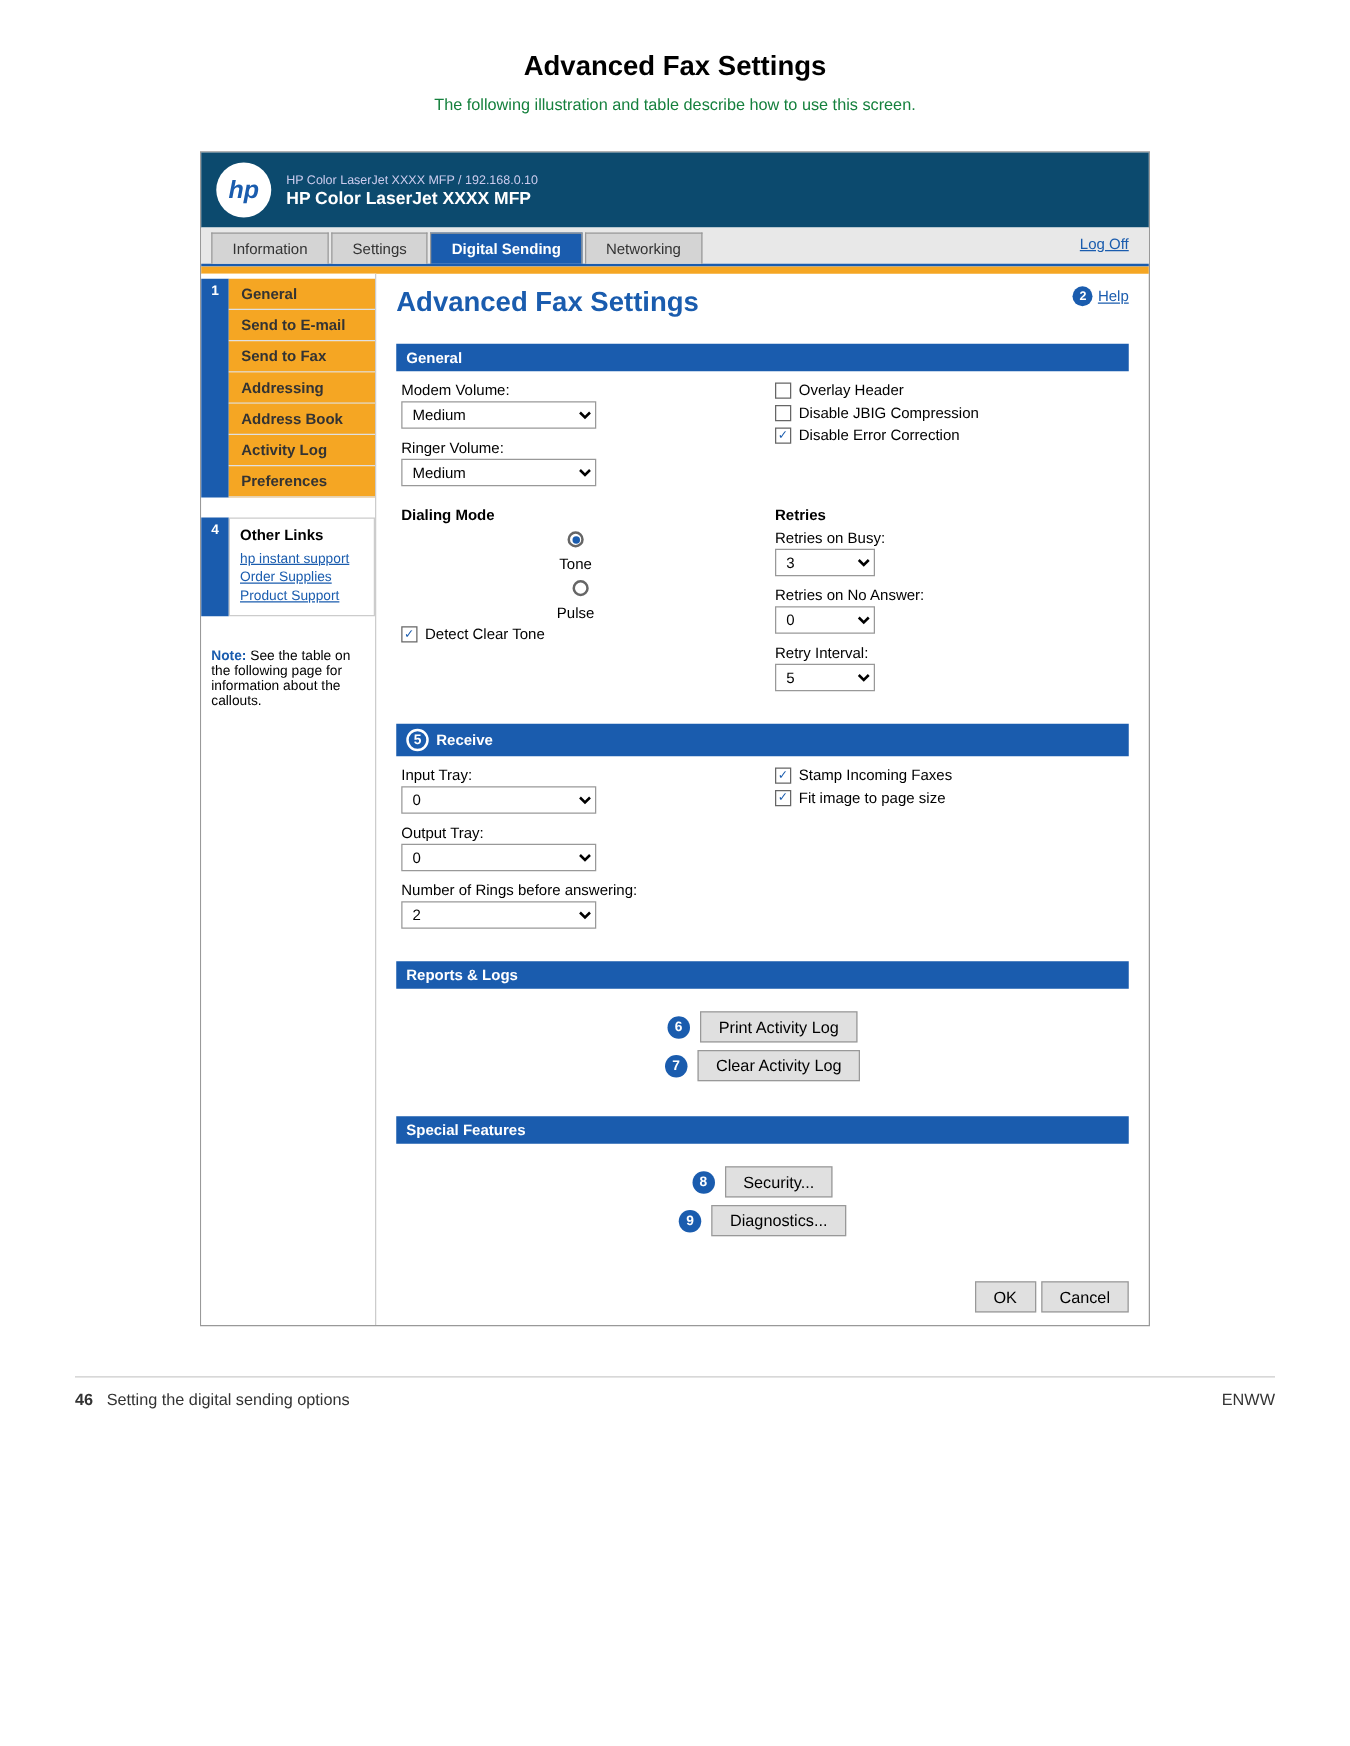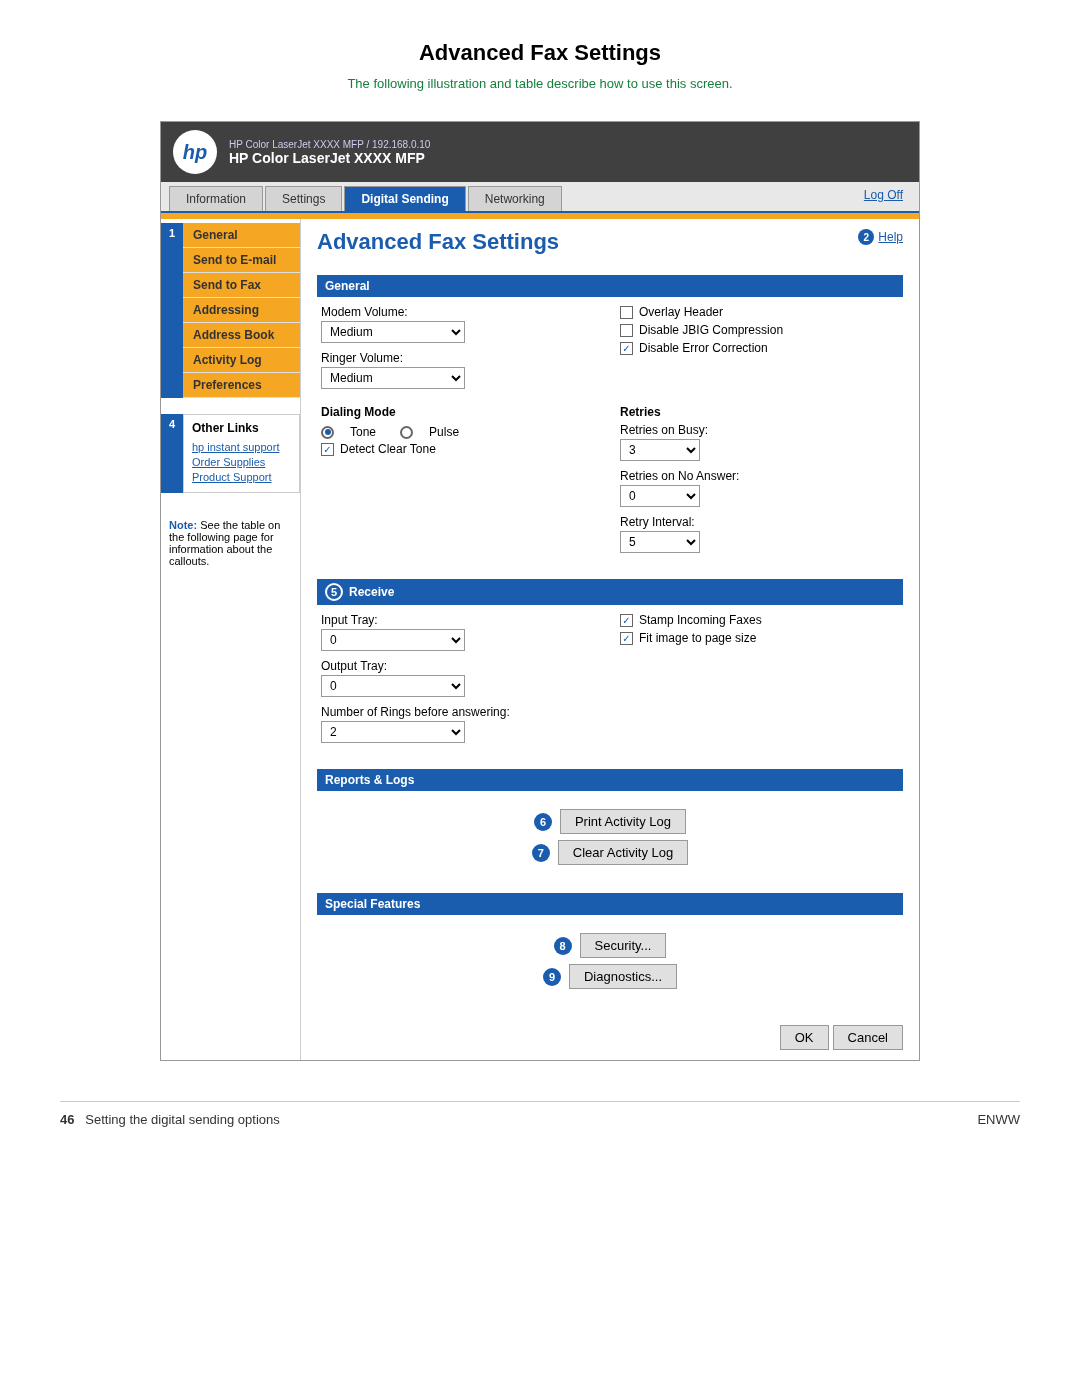--- a/index.html
+++ b/index.html
@@ -7,21 +7,21 @@
 
     .page-wrapper { padding: 40px 60px 60px 60px; }
 
     .page-title { text-align: center; font-size: 22px; font-weight: bold; margin-bottom: 10px; }
     .page-subtitle { text-align: center; font-size: 13px; margin-bottom: 30px; color: #15803d; }
 
     
     .browser-frame { border: 1px solid #999; width: 760px; margin: 0 auto; }
 
     
-    .hp-header { background: #404040; padding: 8px 12px; display: flex; align-items: center; gap: 12px; }
+    .hp-header { background: #0c4a6e; padding: 8px 12px; display: flex; align-items: center; gap: 12px; }
     .hp-logo { background: #fff; border-radius: 50%; width: 44px; height: 44px; display: flex; align-items: center; justify-content: center; flex-shrink: 0; }
     .hp-logo-text { font-size: 20px; font-weight: bold; color: #1a5cae; font-style: italic; }
     .hp-header-info { }
     .hp-header-subtitle { font-size: 10px; color: #cce; }
     .hp-header-title { font-size: 14px; font-weight: bold; color: #fff; }
 
     
     .tab-bar { background: #e8e8e8; border-bottom: 2px solid #1a5cae; display: flex; align-items: flex-start; padding: 0 8px; gap: 2px; position: relative; }
     .tab { padding: 5px 16px; border: 1px solid #999; background: #d4d4d4; cursor: pointer; font-size: 12px; color: #333; border-bottom: none; margin-top: 4px; }
     .tab.bold-blue { background: #1a5cae; color: #fff; font-weight: bold; }
@@ -41,36 +41,36 @@
     .help-link { position: absolute; top: 10px; right: 10px; color: #1a5cae; font-size: 12px; text-decoration: underline; cursor: pointer; display: flex; align-items: center; gap: 4px; }
 
     
     .section-header { background: #1a5cae; color: #fff; font-size: 12px; font-weight: bold; padding: 4px 8px; margin: 10px 0 8px 0; display: flex; align-items: center; gap: 6px; }
 
     .section-body { padding: 0 4px 8px 4px; }
 
     
     .form-row { margin-bottom: 8px; }
     .form-label { font-size: 12px; margin-bottom: 2px; }
-    .form-select { width: 144px; font-size: 12px; padding: 2px 4px; border: 1px solid #999; background: #fff; }
+    .form-select { width: 156px; font-size: 12px; padding: 2px 4px; border: 1px solid #999; background: #fff; }
     .form-select-sm { width: 80px; }
 
     
     .two-col { display: flex; gap: 20px; }
     .col-left { flex: 1; }
     .col-right { flex: 1; }
 
     
     .checkbox-row { display: flex; align-items: center; gap: 6px; margin-bottom: 4px; font-size: 12px; }
     .cb { width: 13px; height: 13px; border: 1px solid #666; display: inline-flex; align-items: center; justify-content: center; background: #fff; flex-shrink: 0; }
     .cb.checked { background: #fff; }
     .cb.checked::after { content: '✓'; font-size: 10px; color: #1a5cae; }
 
     
-    .radio-row { display: flex; align-items: center; gap: 16px; margin-bottom: 3px; font-size: 12px; }
+    .radio-row { display: flex; align-items: center; gap: 6px; margin-bottom: 3px; font-size: 12px; flex-direction: column; }
     .radio-dot { width: 13px; height: 13px; border-radius: 50%; border: 2px solid #666; display: inline-flex; align-items: center; justify-content: center; background: #fff; flex-shrink: 0; }
     .radio-dot.selected::after { content: ''; width: 6px; height: 6px; border-radius: 50%; background: #1a5cae; display: block; }
 
     
     .retries-title { font-weight: bold; font-size: 12px; margin-bottom: 4px; }
 
     
     .btn { border: 1px solid #999; background: #e0e0e0; padding: 4px 14px; font-size: 13px; cursor: pointer; display: inline-block; }
 
     

